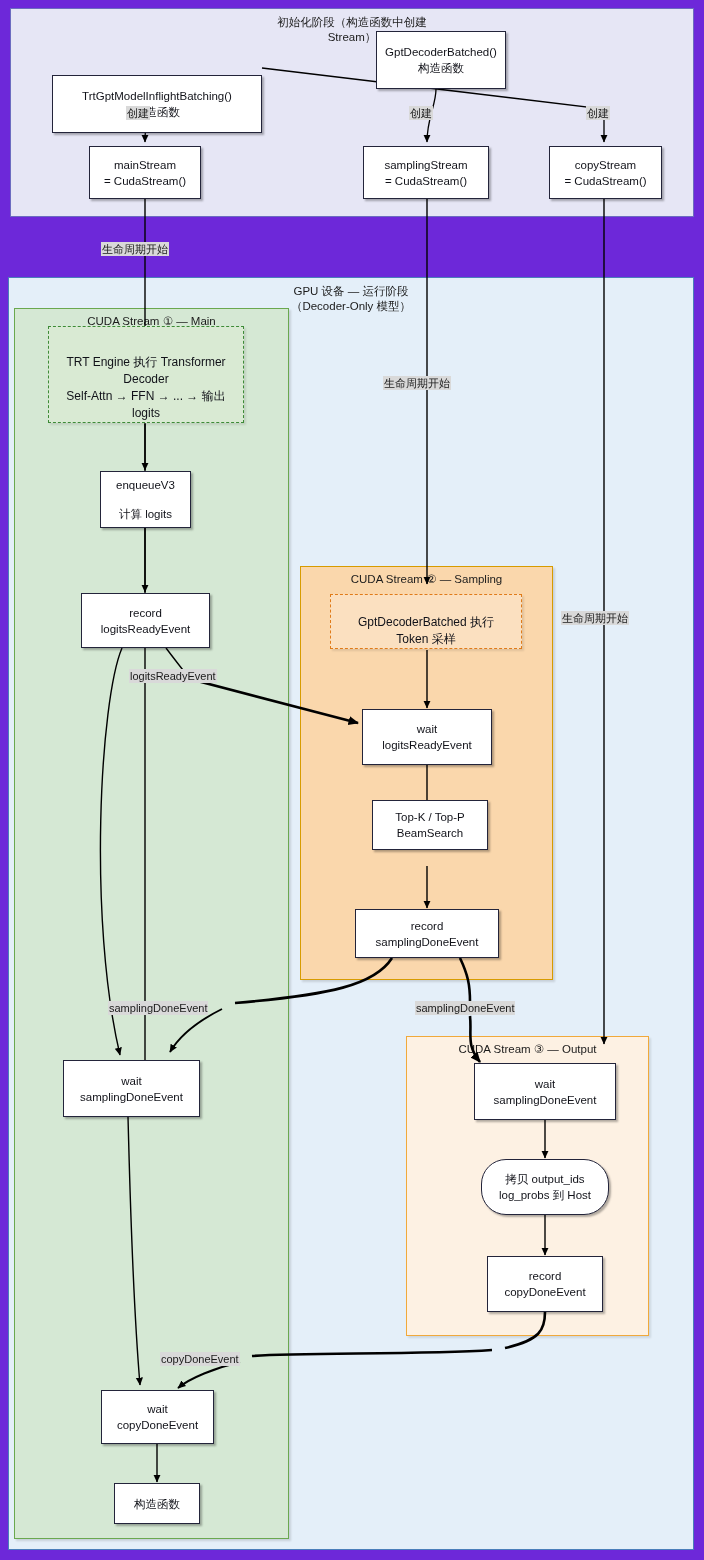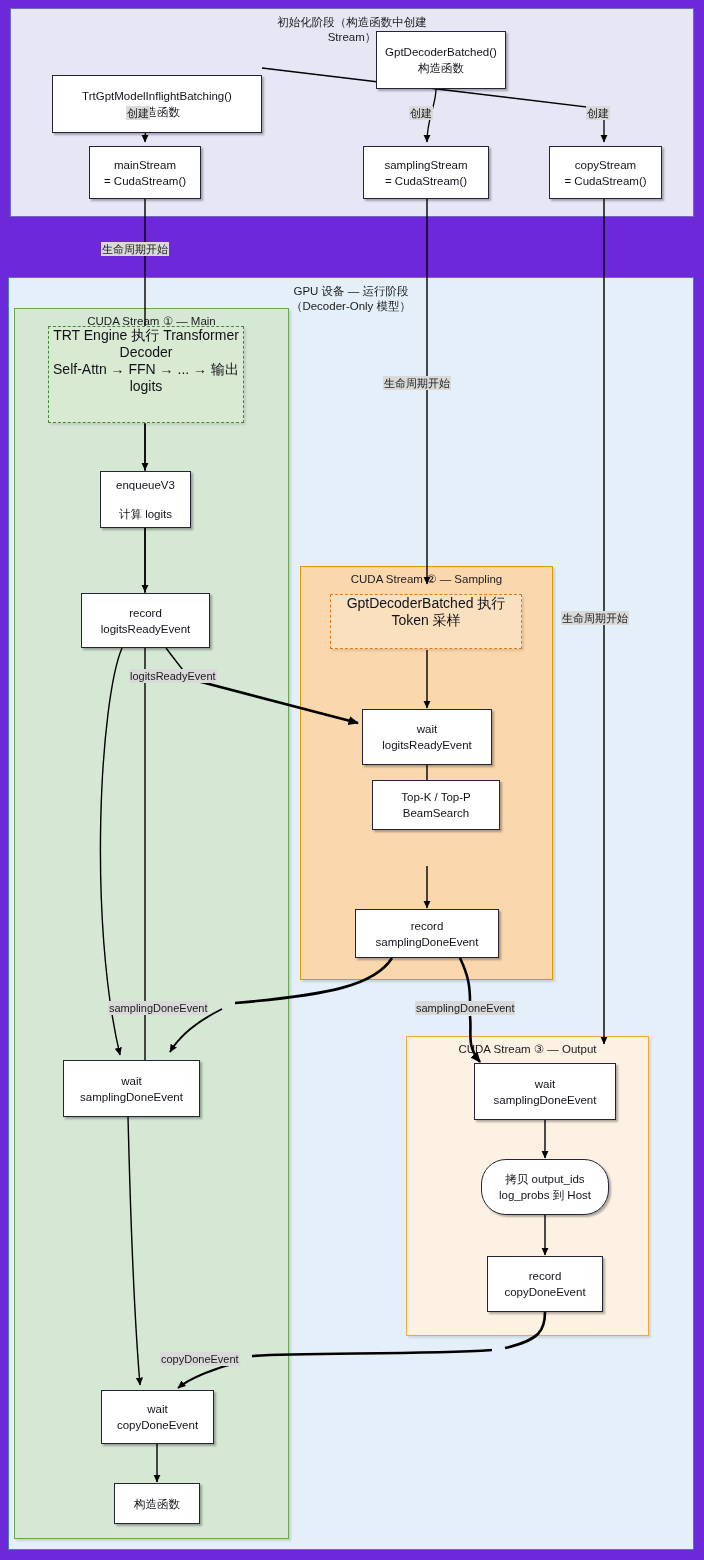--- a/index.html
+++ b/index.html
@@ -55,22 +55,22 @@
     position:absolute;box-sizing:border-box;
     background:#ffffff;border:1.4px solid #23243a;
     display:flex;flex-direction:column;align-items:center;justify-content:center;
     font-size:11.5px;color:#111219;line-height:16px;text-align:center;
     box-shadow:2px 2px 2px rgba(0,0,0,.30);
   }
   .node span{display:block;white-space:nowrap;}
   
   .dashed{
     position:absolute;box-sizing:border-box;
-    display:flex;flex-direction:column;align-items:center;justify-content:flex-start;
-    font-size:14px;line-height:17px;text-align:center;color:#111219;
+    display:flex;flex-direction:column;align-items:center;justify-content:flex-end;
+    font-size:12px;line-height:17px;text-align:center;color:#111219;
   }
   #trt-dashed{
     left:48px;top:326px;width:196px;height:97px;
     background:#d9ead3;border:1.8px dashed #3d8b37;
     box-shadow:2px 2px 2px rgba(0,0,0,.10);
   }
   #sampling-dashed{
     left:330px;top:594px;width:192px;height:55px;
     background:#fbe0c0;border:1.8px dashed #e07b19;
     box-shadow:2px 2px 2px rgba(0,0,0,.10);
@@ -217,21 +217,21 @@
 
   <div class="dashed" id="sampling-dashed">
     <span>GptDecoderBatched 执行</span>
     <span>Token 采样</span>
   </div>
 
   <div class="node" style="left:362px;top:709px;width:130px;height:56px;">
     <span>wait</span>
     <span>logitsReadyEvent</span>
   </div>
-  <div class="node" style="left:372px;top:780px;width:128px;height:50px;">
+  <div class="node" style="left:372px;top:800px;width:116px;height:50px;">
     <span>Top-K / Top-P</span>
     <span>BeamSearch</span>
   </div>
   <div class="node" style="left:355px;top:909px;width:144px;height:49px;">
     <span>record</span>
     <span>samplingDoneEvent</span>
   </div>
 
   <div class="node" style="left:474px;top:1063px;width:142px;height:57px;">
     <span>wait</span>

